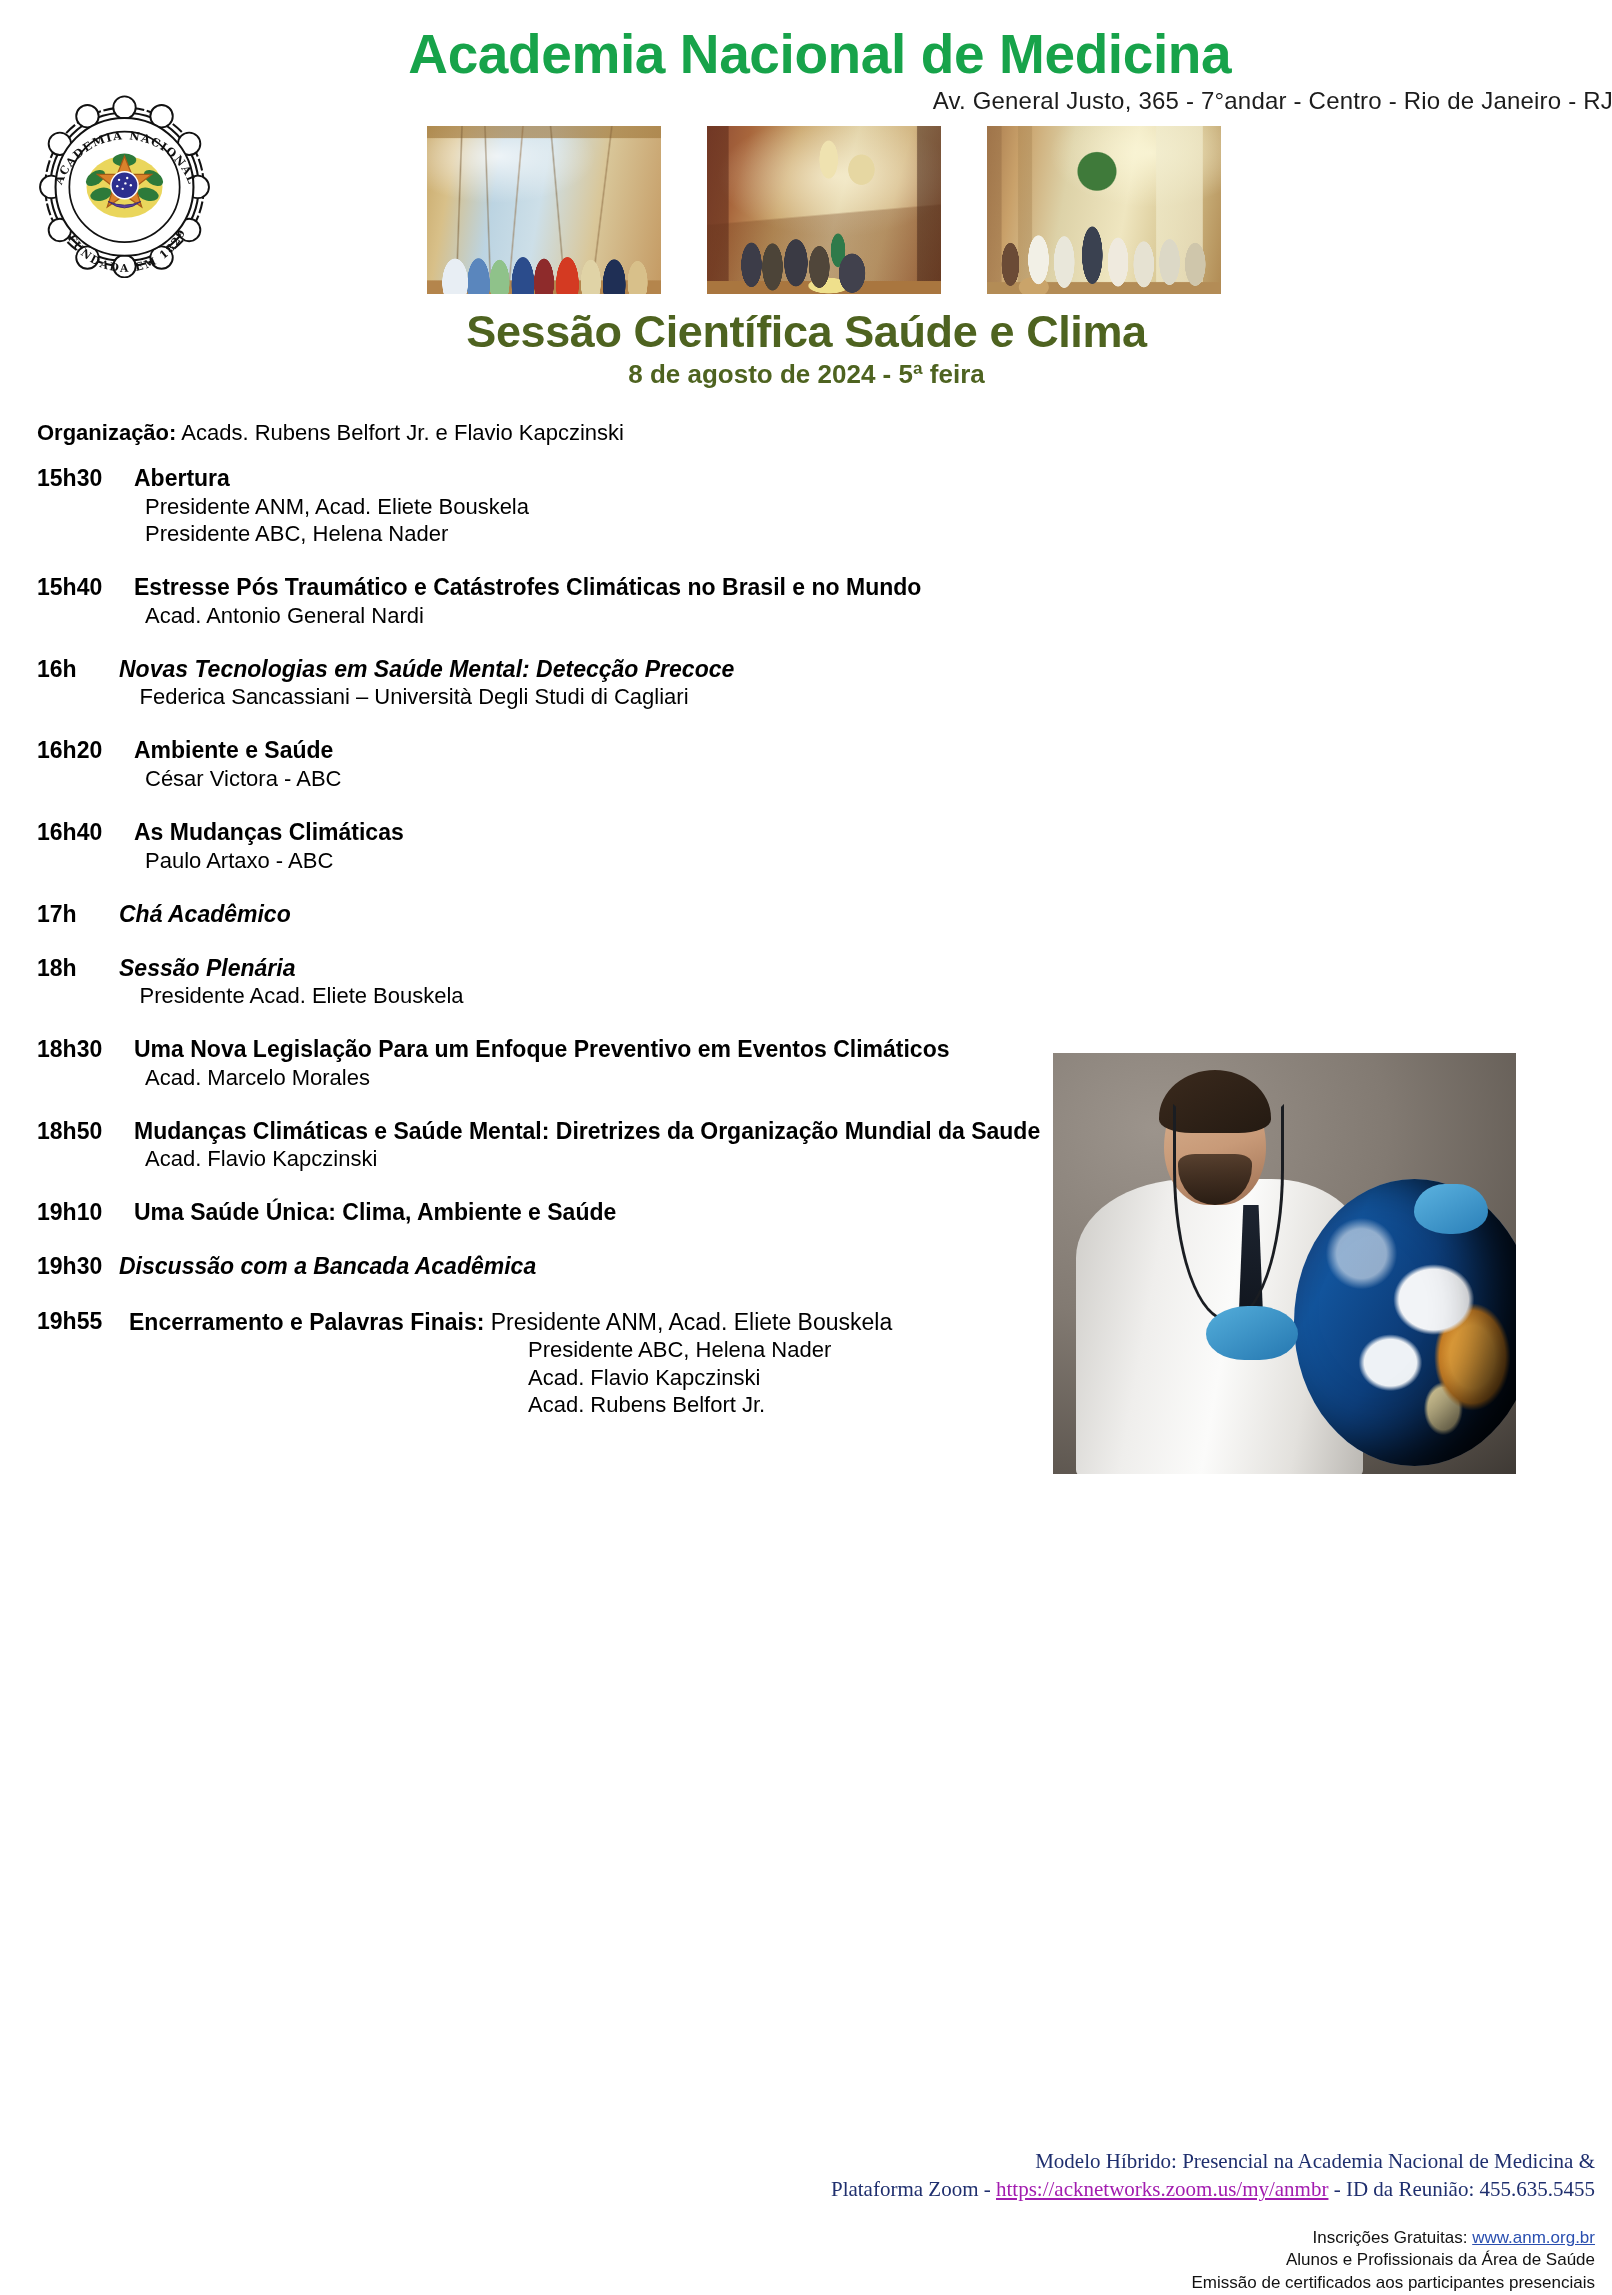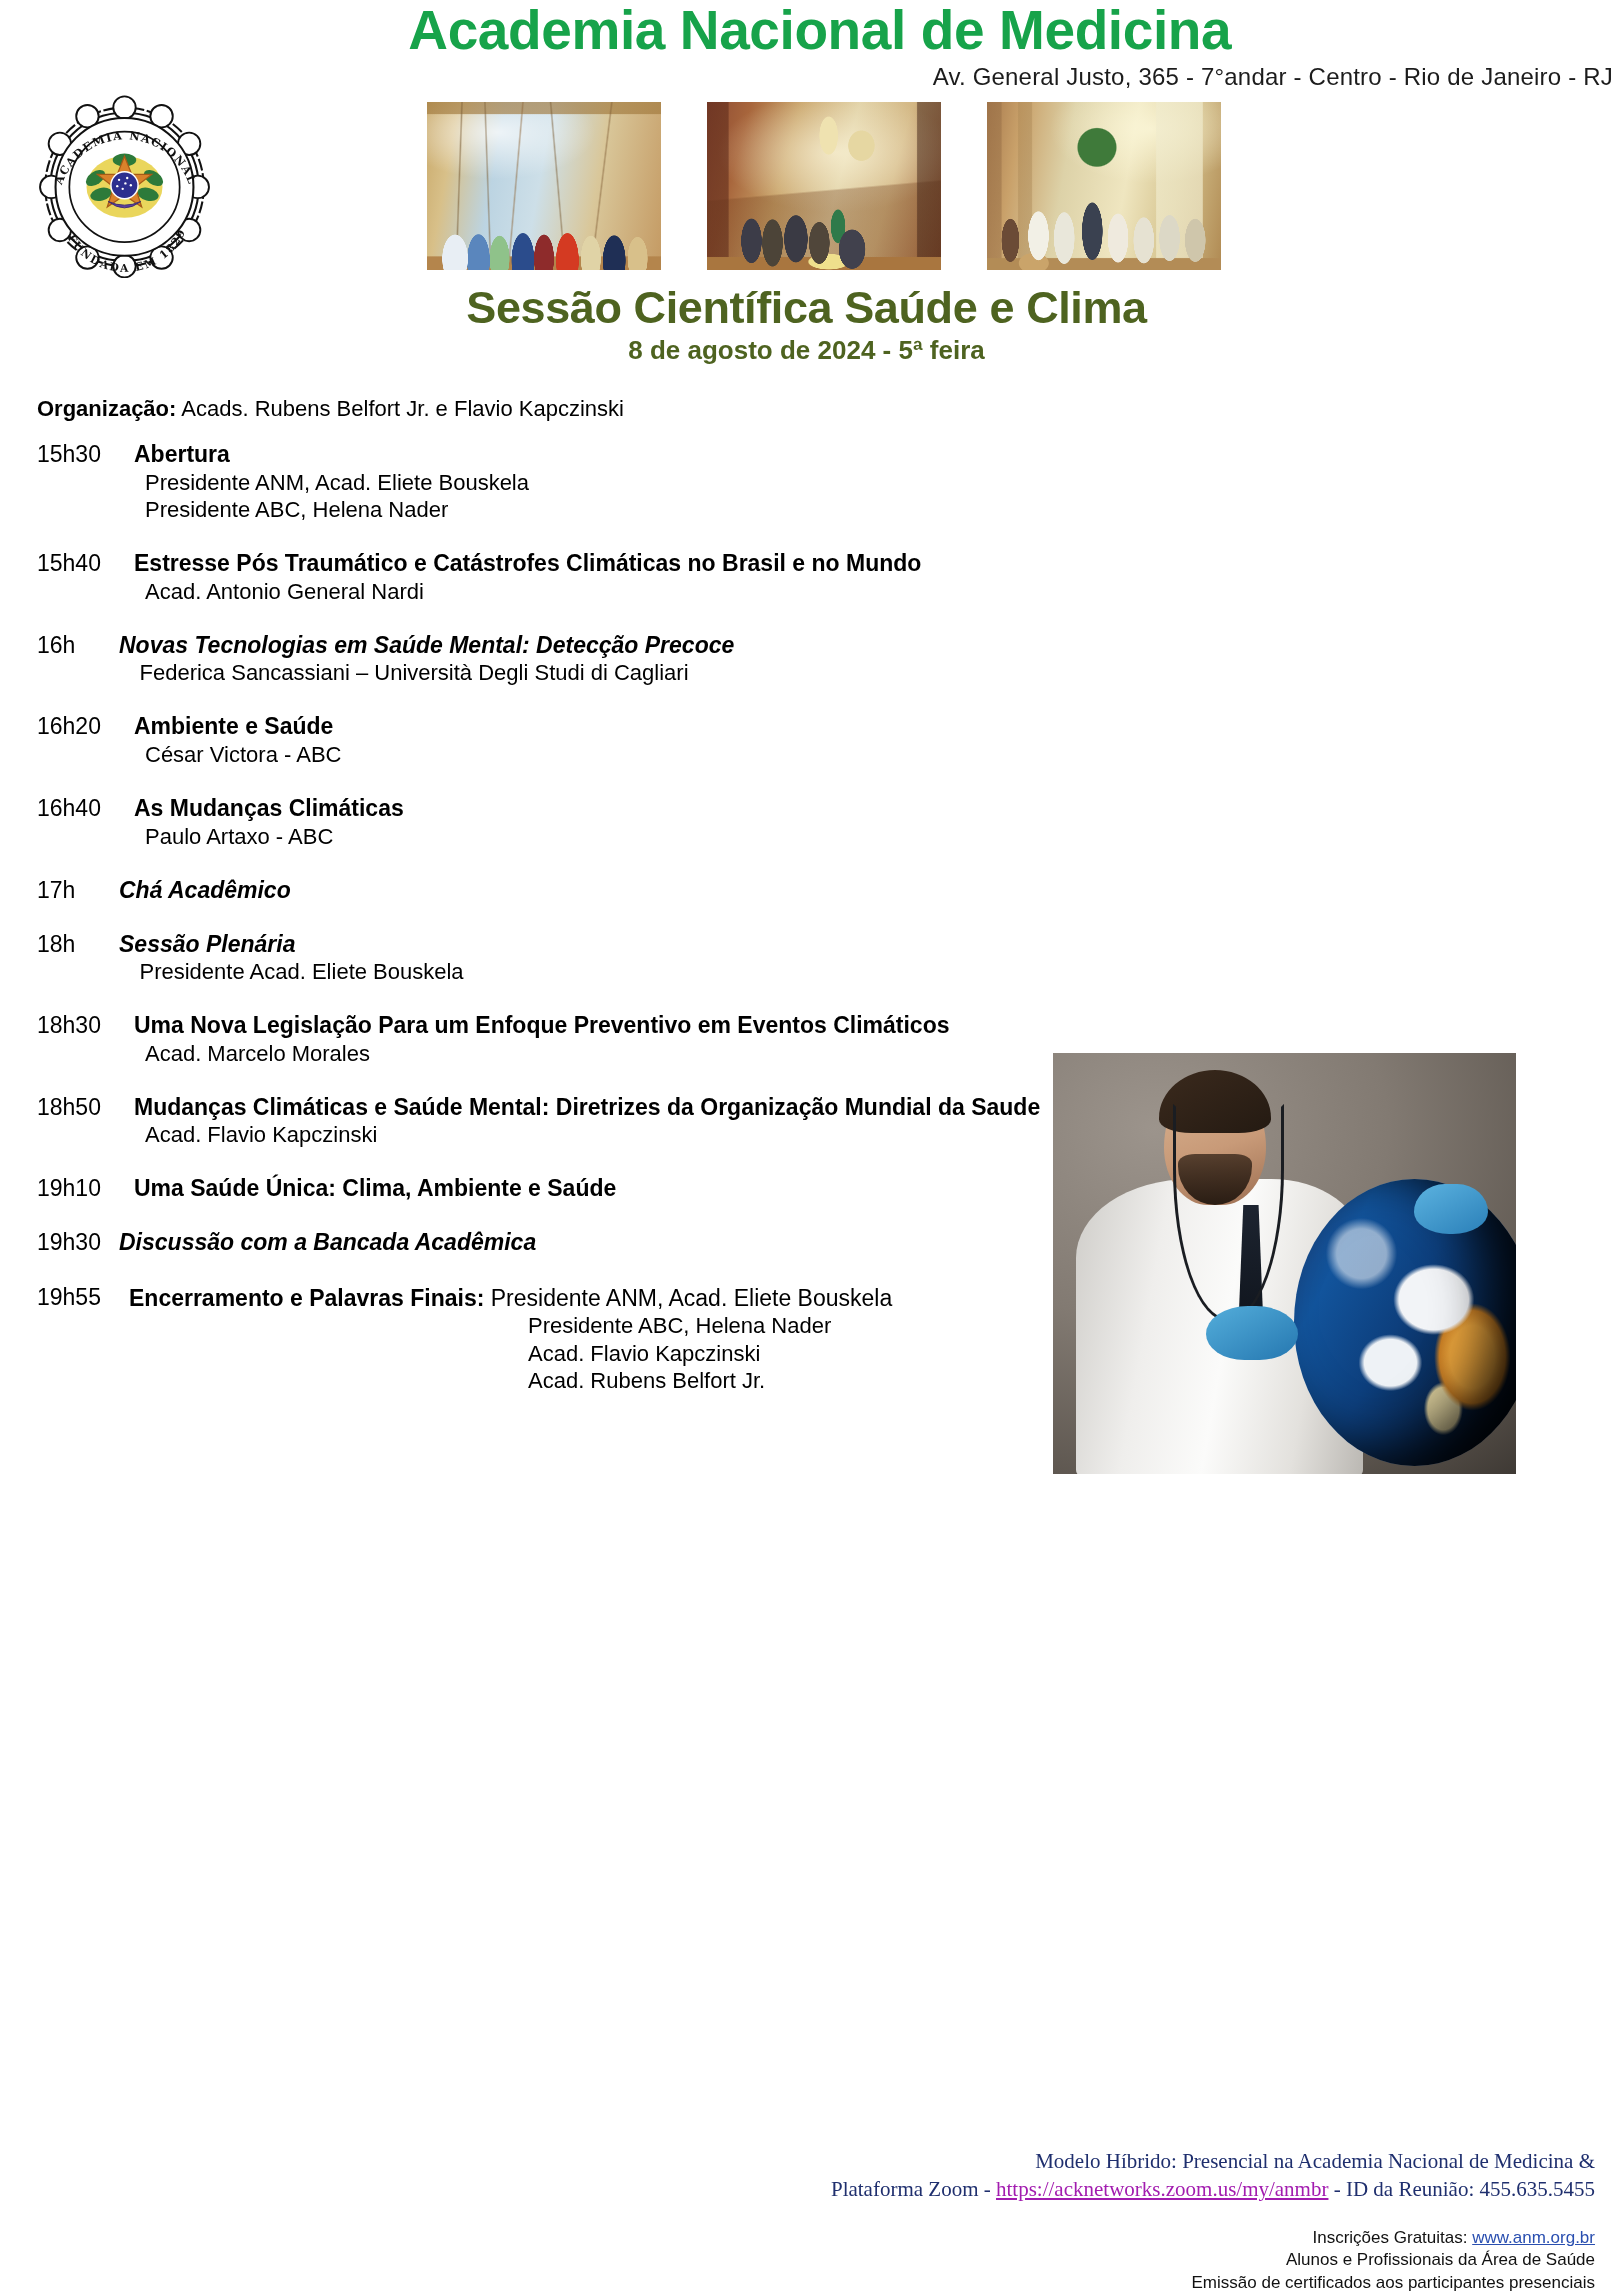--- a/index.html
+++ b/index.html
@@ -8,21 +8,21 @@
     width: 1613px;
     height: 2295px;
     background: #ffffff;
     font-family: "Liberation Sans", sans-serif;
     color: #000000;
     position: relative;
     overflow: hidden;
   }
 
   
-  .header { position: relative; padding-top: 3px; }
+  .header { position: relative; padding-top: 27px; }
   .anm-title {
     text-align: center;
     font-size: 55px;
     font-weight: bold;
     color: #17a34a;
     letter-spacing: -0.4px;
     line-height: 1.0;
     margin: 0 0 5.3px 0;
     padding-left: 26.5px;
   }
@@ -178,21 +178,21 @@
     margin: 30px 0 0 37px;
     font-size: 22px;
   }
   .organizacao b { font-weight: bold; }
 
   
   .schedule { margin: 19.4px 0 0 37px; position: relative; z-index: 2; }
   .slot { display: flex; margin-bottom: 26.5px; }
   .slot-time {
     font-size: 23px;
-    font-weight: normal;
+    font-weight: bold;
     min-width: 76px;
     flex: 0 0 auto;
     white-space: nowrap;
   }
   .slot-body { flex: 1 1 auto; }
   .slot-title {
     font-size: 23px;
     font-weight: bold;
     margin-left: 21px;
     line-height: 1.2;

